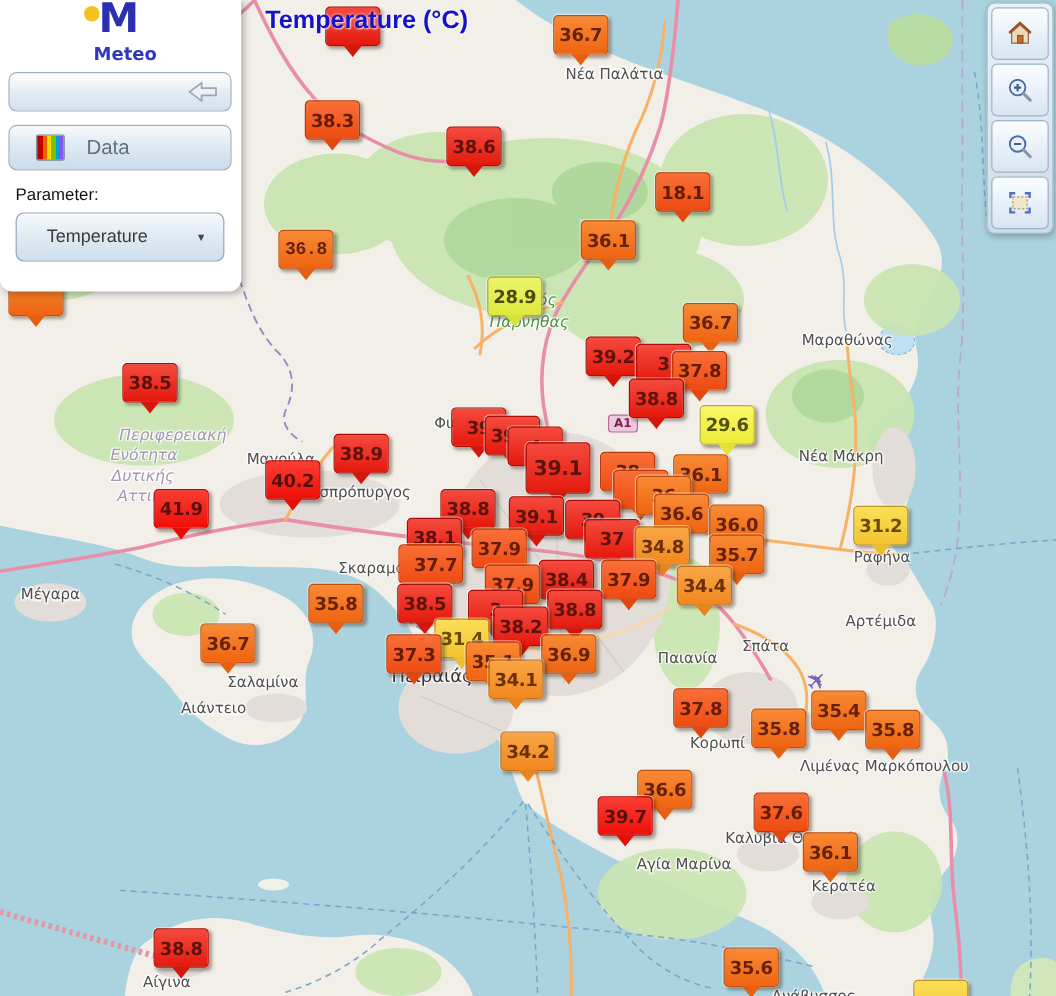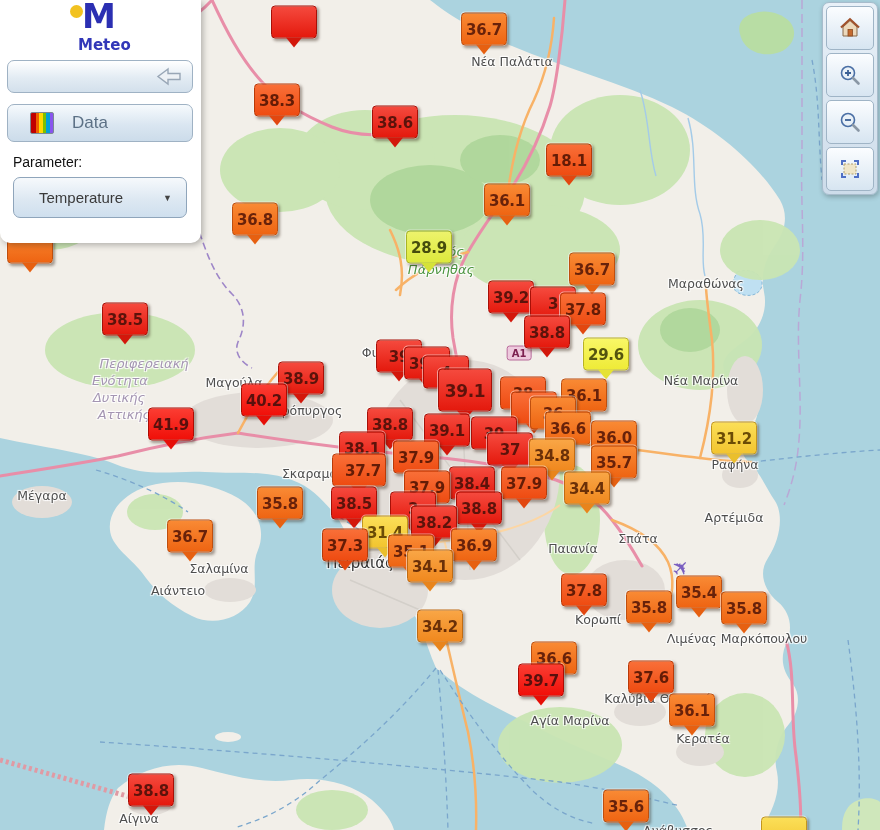--- a/index.html
+++ b/index.html
@@ -27,21 +27,21 @@
   
   .marker{position:absolute;transform:translate(-50%,-50%);width:44px;height:31px;
           border-radius:4px;border:1px solid;display:flex;align-items:center;justify-content:center;
           font:bold 15px "DejaVu Sans","Liberation Sans",sans-serif;letter-spacing:-.3px;
           box-shadow:2px 2px 3px rgba(40,20,5,.4),0 0 0 1px rgba(255,255,255,.55);}
   .marker::after{content:"";position:absolute;top:100%;left:50%;margin-left:-8px;
           border:8px solid transparent;border-top-width:10px;border-bottom:0;}
   .marker.big{width:52px;height:41px;font-size:17px;}
   .m-r {background:linear-gradient(#f54a3e,#e4190d);border-color:#a81007;color:#5c130b;}
   .m-r::after{border-top-color:#d3170b;}
-  .m-dr{background:linear-gradient(#fb3d33,#f00f08);border-color:#ae0b02;color:#58100d;margin-left:20px;}
+  .m-dr{background:linear-gradient(#fb3d33,#f00f08);border-color:#ae0b02;color:#58100d;}
   .m-dr::after{border-top-color:#e60e07;}
   .m-ro{background:linear-gradient(#f96f38,#ee4b11);border-color:#b93a08;color:#641c06;}
   .m-ro::after{border-top-color:#e24710;}
   .m-o {background:linear-gradient(#f98a34,#ee6412);border-color:#bf4f0e;color:#68220a;}
   .m-o::after{border-top-color:#e66011;}
   .m-o2{background:linear-gradient(#f9a646,#f0881e);border-color:#c06c14;color:#6b3008;}
   .m-o2::after{border-top-color:#e8841c;}
   .m-y3{background:linear-gradient(#fbdf58,#f2c42f);border-color:#c2961d;color:#6b4c06;}
   .m-y3::after{border-top-color:#eabf2d;}
   .m-y2{background:linear-gradient(#f9f767,#eeeb37);border-color:#b9b224;color:#54540f;}
@@ -218,21 +218,21 @@
       <path d="M812,60 C820,100 818,140 822,180"></path>
       <path d="M100,742 C250,752 420,766 560,782 C600,788 640,796 680,806"></path>
     </g>
 
     <path d="M0,760 L148,802" stroke="#e09aa4" stroke-width="5" stroke-dasharray="3,3" fill="none"></path>
   </svg>
 
   <div id="labels">
       <div class="lbl town" style="left: 512px; top: 61px;">Νέα Παλάτια</div>
       <div class="lbl town" style="left: 706px; top: 283px;">Μαραθώνας</div>
-      <div class="lbl town" style="left: 701px; top: 380px;">Νέα Μαρίνα</div>
+      <div class="lbl town" style="left: 701px; top: 380px;">Νέα Μάκρη</div>
       <div class="lbl town" style="left: 735px; top: 464px;">Ραφήνα</div>
       <div class="lbl town" style="left: 734px; top: 517px;">Αρτέμιδα</div>
       <div class="lbl town" style="left: 638px; top: 538px;">Σπάτα</div>
       <div class="lbl town" style="left: 573px; top: 548px;">Παιανία</div>
       <div class="lbl town" style="left: 598px; top: 619px;">Κορωπί</div>
       <div class="lbl town" style="left: 737px; top: 638px;">Λιμένας Μαρκόπουλου</div>
       <div class="lbl town" style="left: 703px; top: 738px;">Κερατέα</div>
       <div class="lbl town" style="left: 658px; top: 698px;">Καλύβια Θορικού</div>
       <div class="lbl town" style="left: 570px; top: 720px;">Αγία Μαρίνα</div>
       <div class="lbl town" style="left: 42px; top: 495px;">Μέγαρα</div>
@@ -254,21 +254,21 @@
     </div>
   <div class="shield" id="road-shield" style="left: 519px; top: 353px;">Α1</div>
   <div class="airplane" id="airport-icon" style="left: 681px; top: 568px;">✈</div>
   <div id="markers">
       <div class="marker m-r" style="left: 294px; top: 22px;"></div>
       <div class="marker m-o" style="left: 484px; top: 29px;">36.7</div>
       <div class="marker m-ro" style="left: 277px; top: 100px;">38.3</div>
       <div class="marker m-r" style="left: 395px; top: 122px;">38.6</div>
       <div class="marker m-ro" style="left: 569px; top: 160px;">18.1</div>
       <div class="marker m-o" style="left: 507px; top: 200px;">36.1</div>
-      <div class="marker m-o" style="left: 255px; top: 219px;">36.8</div>
+      <div class="marker m-o" style="left: 255px; top: 208px; font-family: Liberation Mono, monospace;">36.8</div>
       <div class="marker m-y" style="left: 429px; top: 247px;">28.9</div>
       <div class="marker m-o" style="left: 30px; top: 247px;"></div>
       <div class="marker m-o" style="left: 592px; top: 269px;">36.7</div>
       <div class="marker m-r" style="left: 511px; top: 297px;">39.2</div>
       <div class="marker m-r" style="left: 553px; top: 303px;">3</div>
       <div class="marker m-ro" style="left: 583px; top: 309px;">37.8</div>
       <div class="marker m-r" style="left: 125px; top: 319px;">38.5</div>
       <div class="marker m-r" style="left: 547px; top: 332px;">38.8</div>
       <div class="marker m-y2" style="left: 606px; top: 354px;">29.6</div>
       <div class="marker m-r" style="left: 399px; top: 356px;">39</div>
@@ -316,20 +316,21 @@
       <div class="marker m-o2" style="left: 440px; top: 626px;">34.2</div>
       <div class="marker m-o" style="left: 554px; top: 658px;">36.6</div>
       <div class="marker m-ro" style="left: 651px; top: 677px;">37.6</div>
       <div class="marker m-dr" style="left: 521px; top: 680px;">39.7</div>
       <div class="marker m-o" style="left: 692px; top: 710px;">36.1</div>
       <div class="marker m-r" style="left: 151px; top: 790px;">38.8</div>
       <div class="marker m-o" style="left: 626px; top: 806px;">35.6</div>
       <div class="marker m-y3" style="left: 784px; top: 833px;"></div>
     </div>
 
+  <div id="title">Temperature (°C)</div>
 
   <div id="left-panel">
     <div class="logo">
       <span class="logo-dot"></span>
       <span class="logo-m">M</span>
       <div class="logo-text">Meteo</div>
     </div>
     <div class="bar" id="back-bar">
       <svg width="26" height="19" viewBox="0 0 26 19">
         <path d="M12 2 L2 9.5 L12 17 V12.5 H24 V6.5 H12 Z" fill="#edf1f5" stroke="#98a6b6" stroke-width="1.4"></path>

